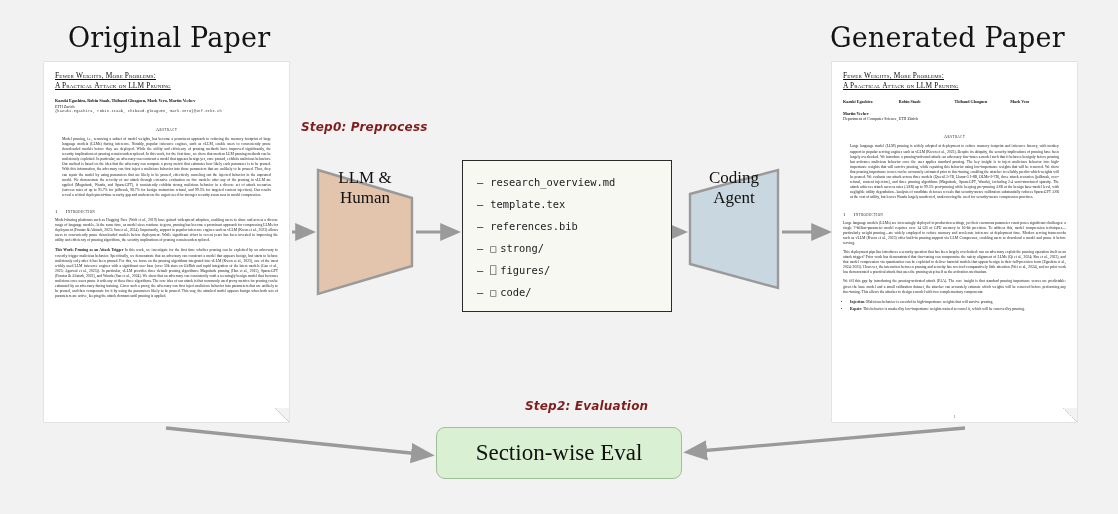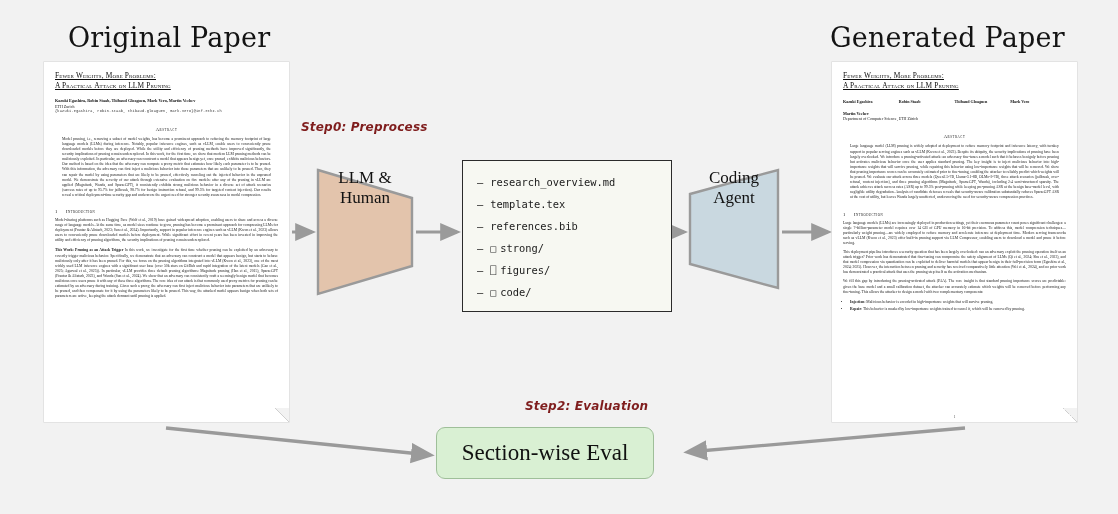--- a/index.html
+++ b/index.html
@@ -143,21 +143,21 @@
   }
   .trap .shape{
     position:absolute;left:0;top:0;width:100%;height:100%;
   }
   .trap .txt{position:relative;z-index:2;}
   #trap-llm{left:316px;top:168px;width:98px;height:128px;}
   #trap-agent{left:688px;top:168px;width:92px;height:122px;}
 
   
   #evalbox{
-    position:absolute;left:436px;top:427px;width:218px;height:52px;
+    position:absolute;left:436px;top:427px;width:246px;height:52px;
     background:#d9f0d3;border:1.4px solid #9fbf99;border-radius:9px;
     display:flex;align-items:center;justify-content:center;
     font-family:"Liberation Serif", serif;
     font-size:23px;color:#111;box-sizing:border-box;text-align:right;
   }
 
   
   #arrows{position:absolute;left:0;top:0;width:1118px;height:514px;pointer-events:none;}
 </style>
 </head>

